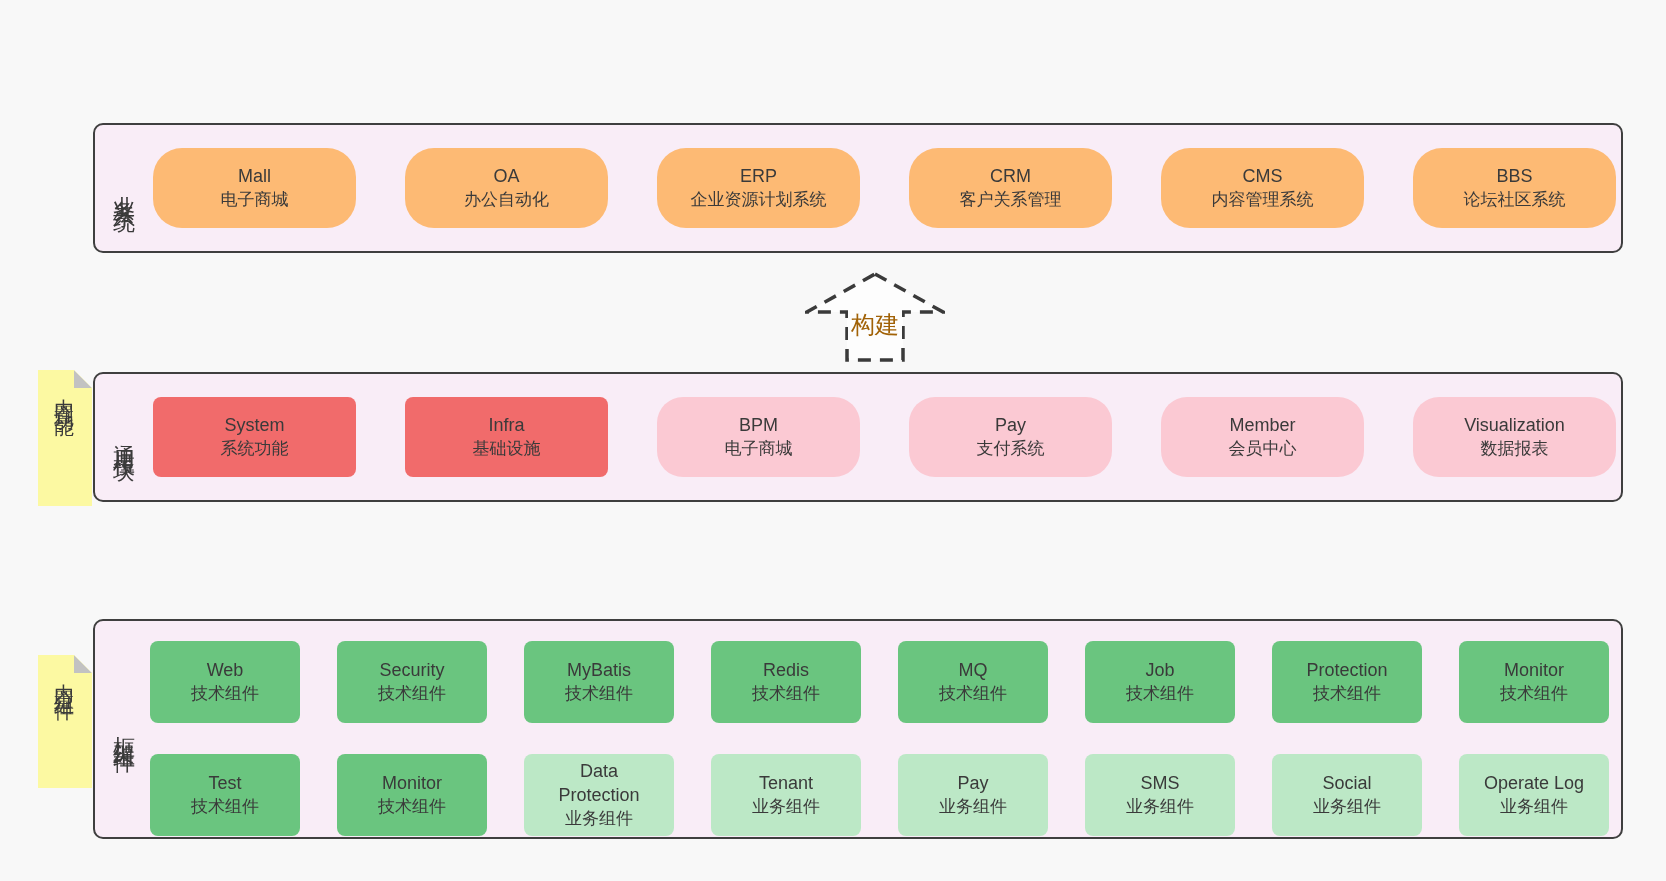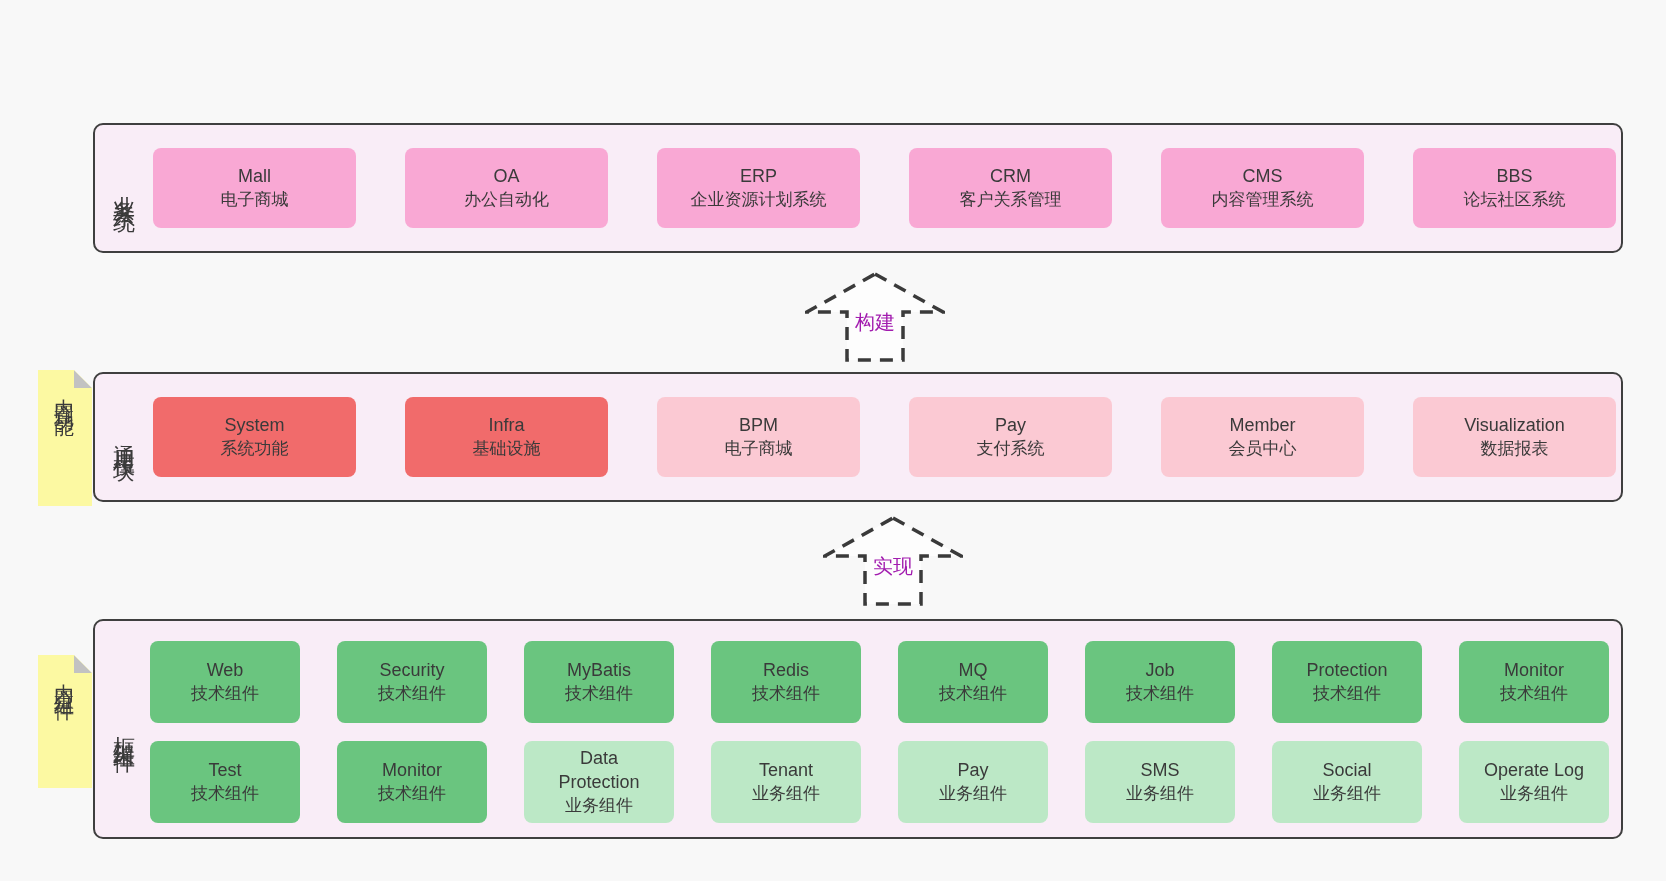--- a/index.html
+++ b/index.html
@@ -13,52 +13,52 @@
   #layer-framework{top:619px;height:220px;}
 
   .side-label{position:absolute;left:14px;top:50%;transform:translateY(-50%);
               writing-mode:vertical-rl;text-orientation:upright;font-size:22px;
               letter-spacing:5px;color:#3a3a3a;white-space:nowrap;}
 
   .box-row{position:absolute;display:flex;}
   .centered-row{left:58px;top:50%;transform:translateY(-50%);gap:49px;}
   #layer-framework .box-row{left:55px;gap:37px;}
   .row1{top:20px;}
-  .row2{top:120px;}
+  .row2{top:133px;}
 
   .box{display:flex;flex-direction:column;align-items:center;justify-content:center;
        border-radius:8px;color:#3a3a3a;text-align:center;box-sizing:border-box;padding:2px 8px;}
   .box.wide{width:203px;height:80px;}
   .box.small{width:150px;height:82px;}
   .t{font-size:18px;line-height:1.32;}
   .s{font-size:17px;line-height:1.32;}
   .narrow .t{max-width:96px;}
 
-  .blue{background:#f9a8d4;}
+  .blue{background:#fdba74;border-radius:29px;}
   .red{background:#f16b6b;}
-  .pink{background:#fbc9d3;}
+  .pink{background:#fbc9d3;border-radius:26px;}
   .green{background:#6ac57f;}
   .lightgreen{background:#bce8c6;}
 
   .note{position:absolute;left:38px;width:54px;background:#fcf9a2;
         clip-path:polygon(0 0, calc(100% - 18px) 0, 100% 18px, 100% 100%, 0 100%);
         display:flex;justify-content:center;}
   #note-features{top:370px;height:136px;}
   #note-components{top:655px;height:133px;}
   .fold{position:absolute;top:0;right:0;width:0;height:0;
         border-left:18px solid #c2c2c2;border-top:18px solid transparent;}
   .note-text{writing-mode:vertical-rl;text-orientation:upright;font-size:20px;
              letter-spacing:6px;color:#3a3a3a;margin-top:13px;}
 
   .arrow{position:absolute;width:140px;height:90px;}
   #arrow-build{left:805px;top:272px;}
   #arrow-implement{left:823px;top:516px;}
   .arrow svg{display:block;}
   .arrow-label{position:absolute;left:50%;transform:translateX(-50%);top:37px;
-               font-size:20px;color:#a21caf;background:#fdfdfd;padding:0 3px;white-space:nowrap;}
+               font-size:24px;color:#a16207;background:#fdfdfd;padding:0 3px;white-space:nowrap;}
 </style>
 </head>
 <body>
 
 <div id="canvas">
 
   <div class="note" id="note-features">
     <span class="fold"></span>
     <span class="note-text">内置功能</span>
   </div>
@@ -127,26 +127,20 @@
         <div class="t">Member</div>
         <div class="s">会员中心</div>
       </div>
       <div class="box wide pink">
         <div class="t">Visualization</div>
         <div class="s">数据报表</div>
       </div>
     </div>
   </div>
 
-  <div class="arrow" id="arrow-implement">
-    <svg width="140" height="90" viewBox="0 0 140 90">
-      <polygon points="70,2 138,40 98,40 98,88 42,88 42,40 2,40" fill="#fdfdfd" stroke="#3a3a3a" stroke-width="3.5" stroke-dasharray="13 9"></polygon>
-    </svg>
-    <div class="arrow-label">实现</div>
-  </div>
 
   <div class="layer" id="layer-framework">
     <div class="side-label">框架组件</div>
     <div class="box-row row1">
       <div class="box small green">
         <div class="t">Web</div>
         <div class="s">技术组件</div>
       </div>
       <div class="box small green">
         <div class="t">Security</div>

